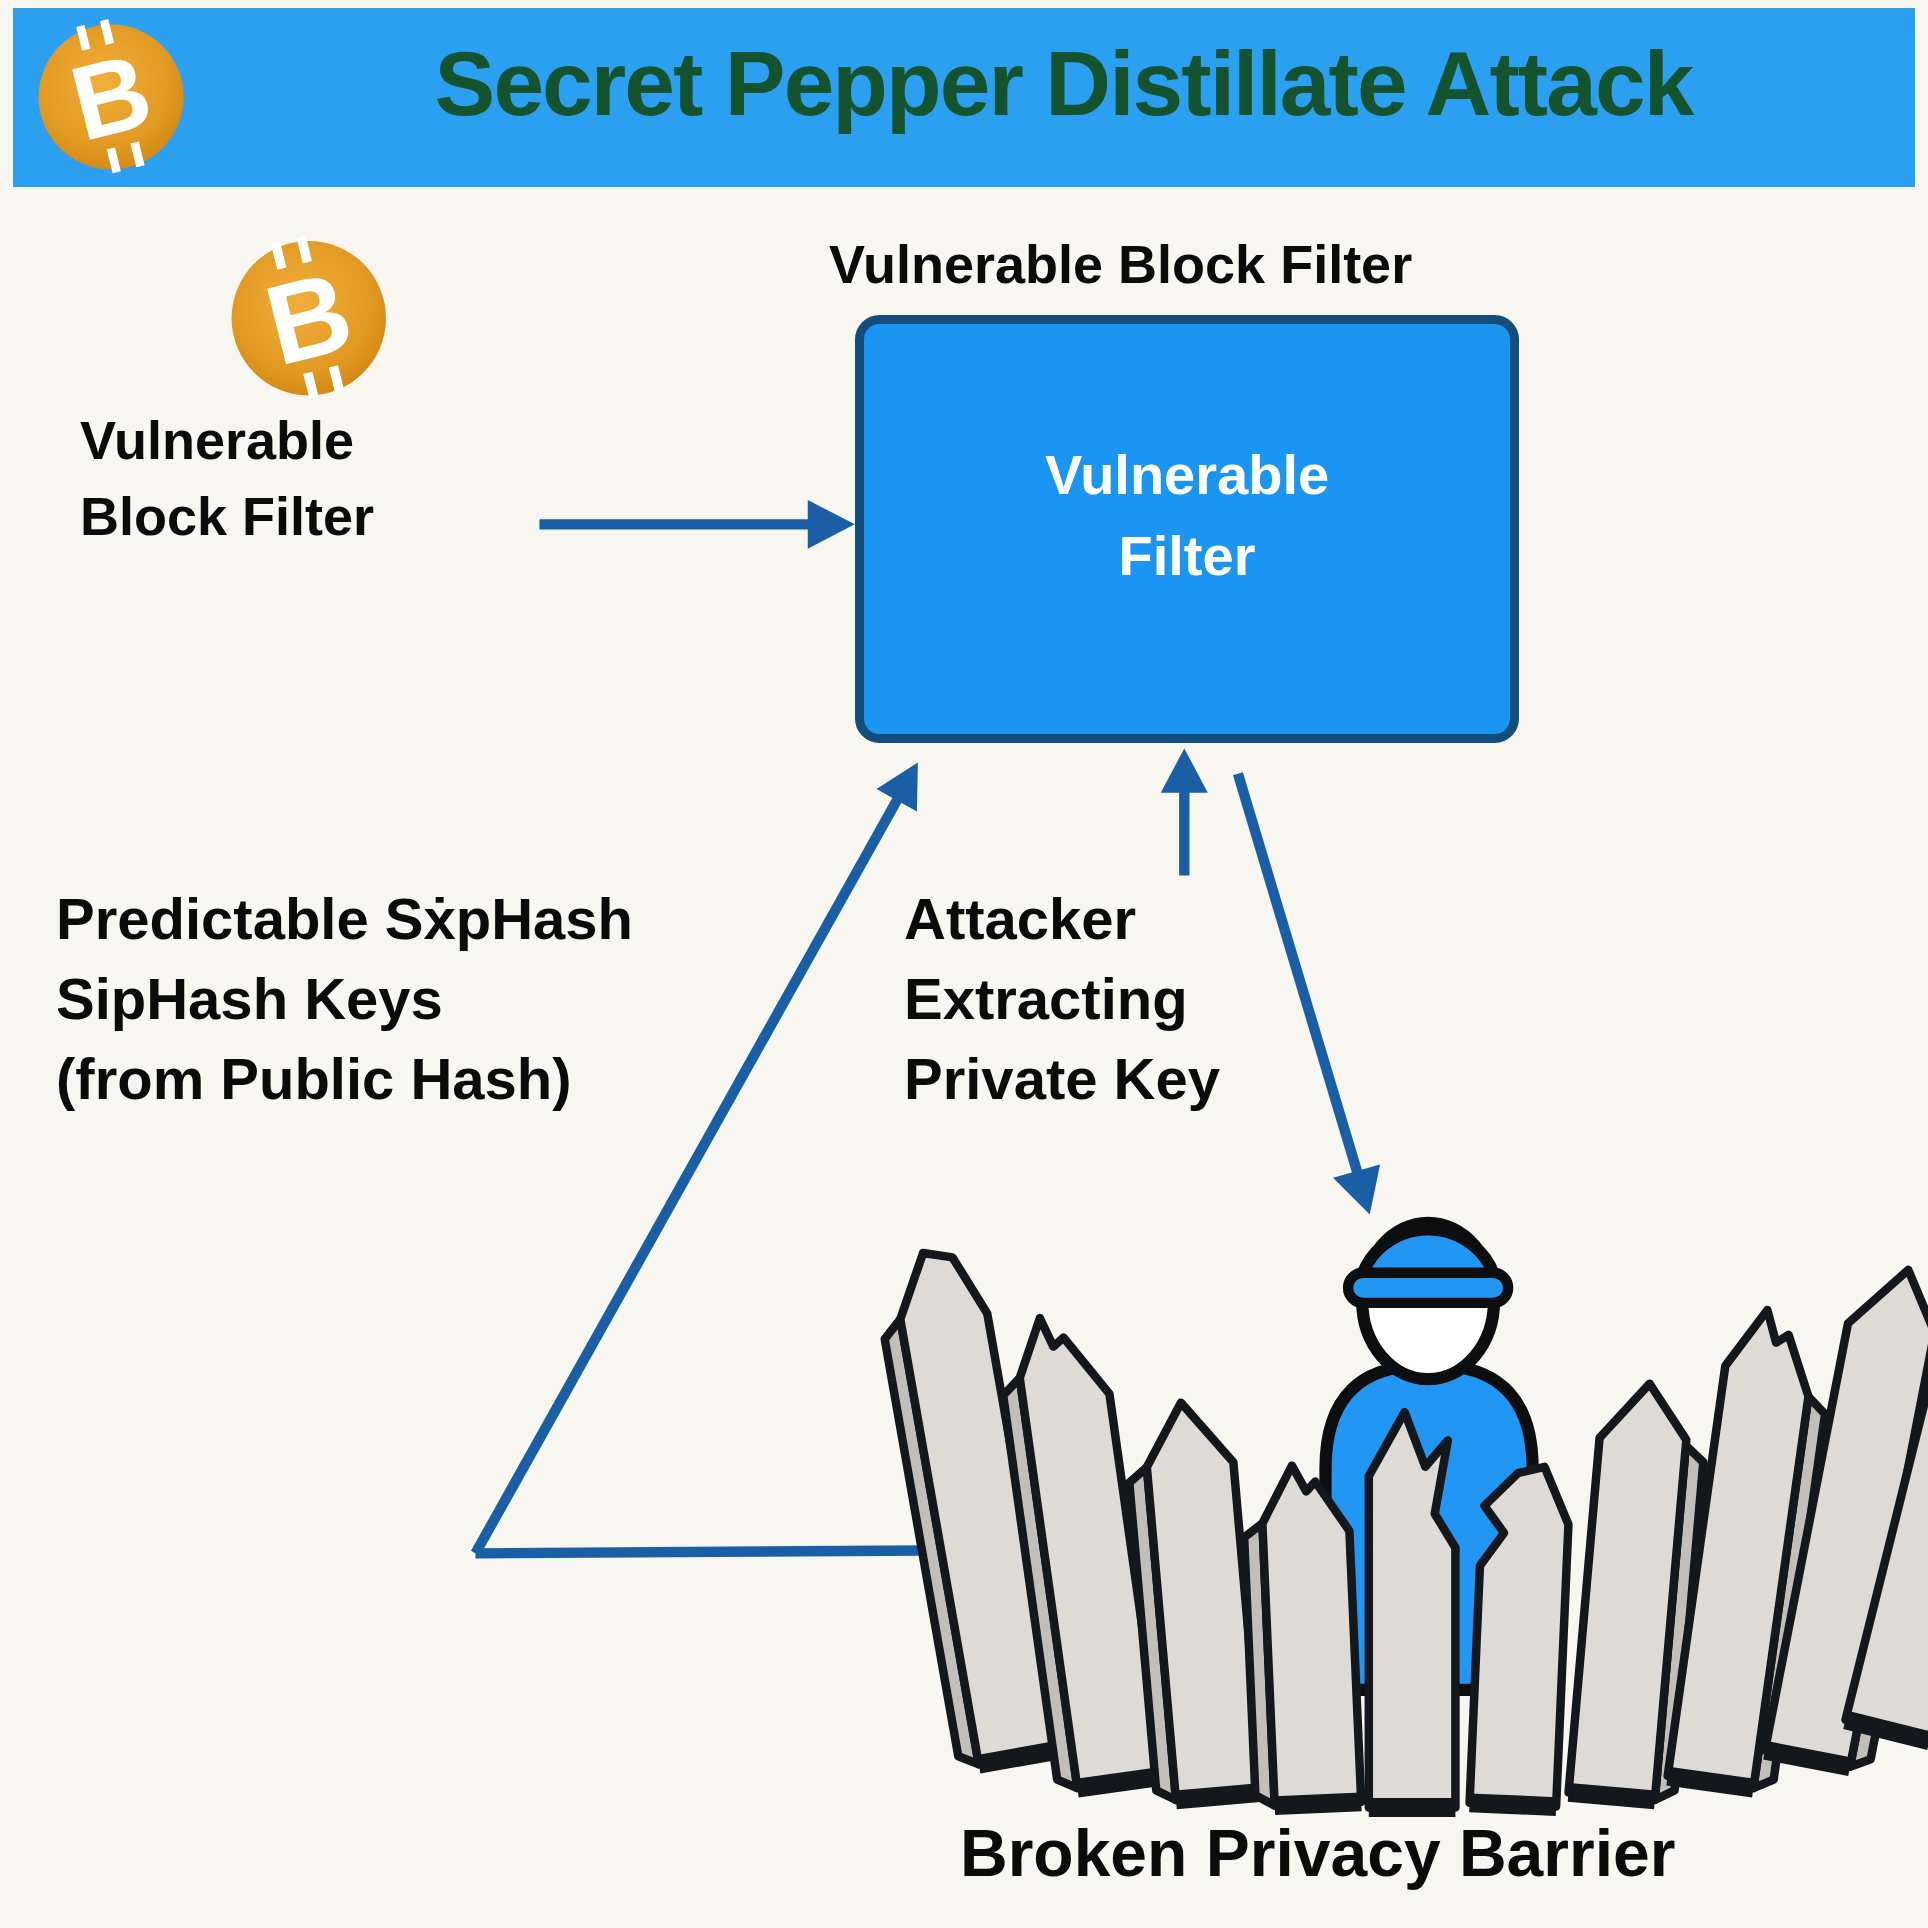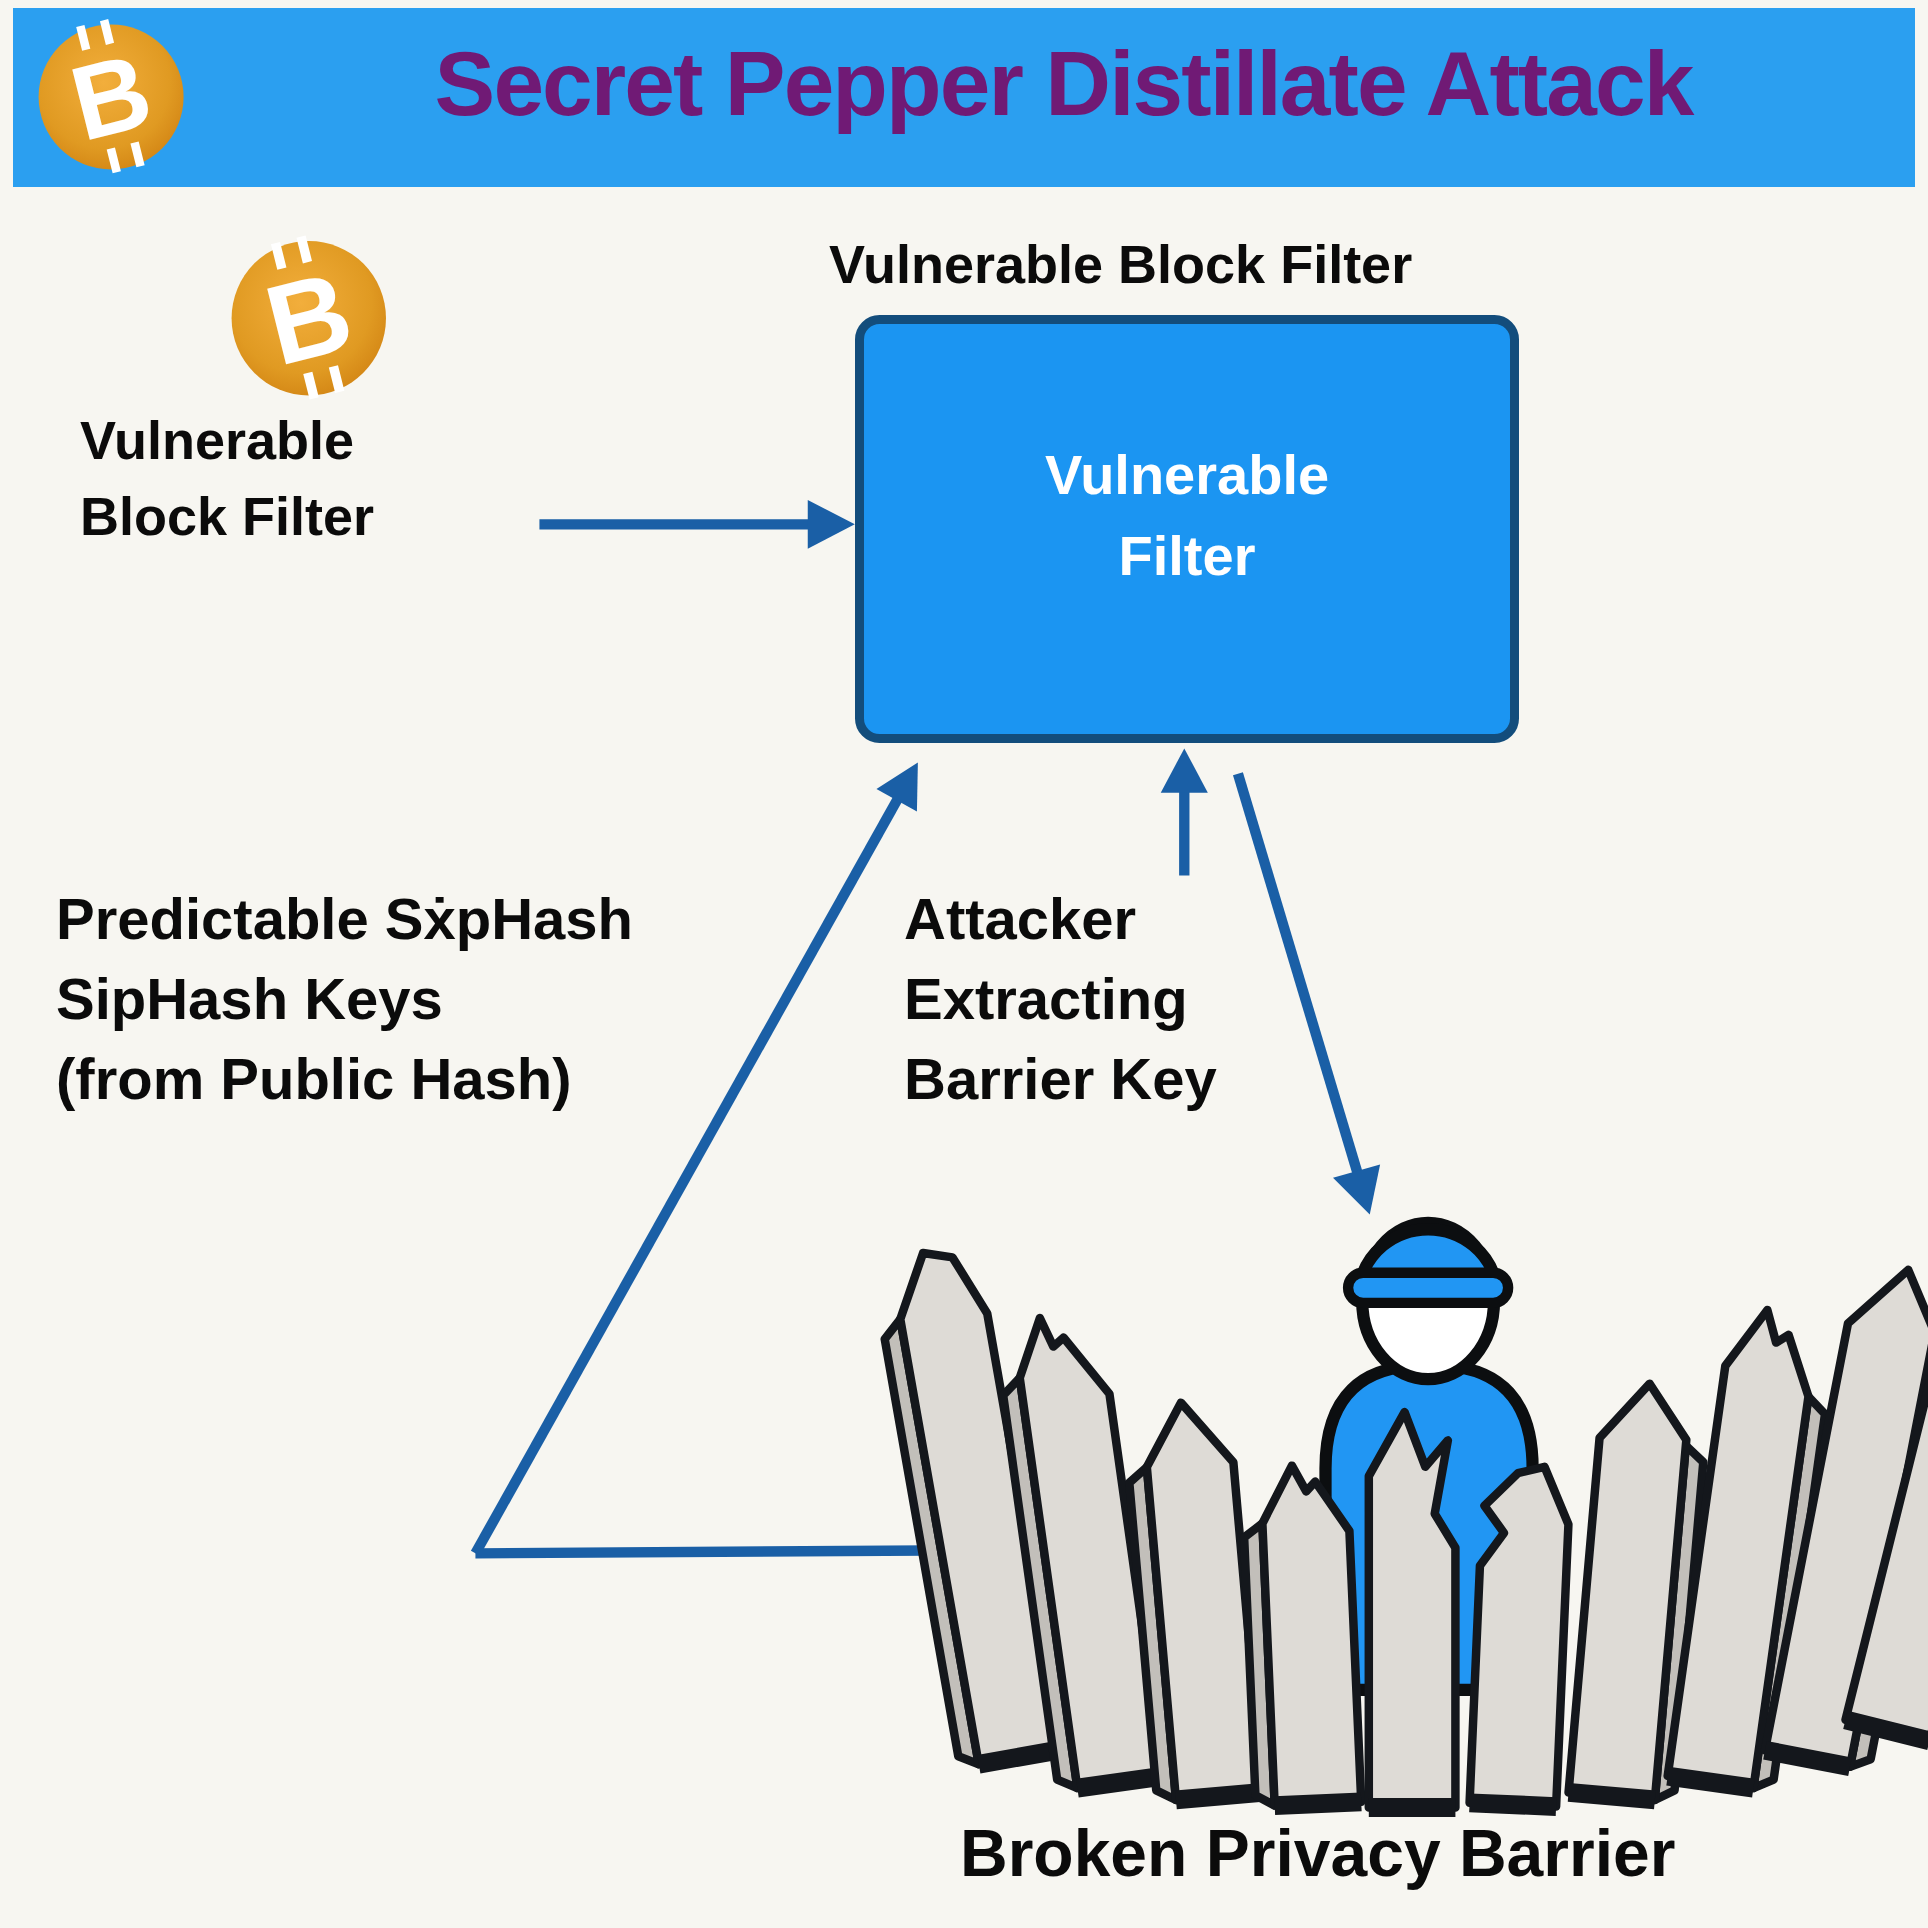--- a/index.html
+++ b/index.html
@@ -8,21 +8,21 @@
     background:#f7f6f1;
     font-family:"Liberation Sans","DejaVu Sans",sans-serif;
   }
   .abs{position:absolute;}
   #banner{
     left:13px;top:7.5px;width:1902px;height:179px;
     background:#2b9ff0;z-index:1;
   }
   #title{
     left:235px;top:32px;width:1657px;z-index:3;
-    font-size:91px;font-weight:bold;letter-spacing:-1.9px;color:#701a75;
+    font-size:91px;font-weight:bold;letter-spacing:-1.9px;color:#14532d;
     text-align:center;white-space:nowrap;
   }
   .lbl{
     z-index:3;color:#0b0b0b;font-weight:bold;text-align:left;
     white-space:pre-line;
   }
   #left-label{left:80px;top:403px;width:443px;font-size:54px;line-height:1.4;}
   #box-caption{left:829px;top:233px;width:716px;font-size:54px;}
   #siphash-note{left:56px;top:879px;width:669px;font-size:58px;line-height:1.38;}
   #attacker-note{left:904px;top:879px;width:471px;font-size:58px;line-height:1.38;}
@@ -50,21 +50,21 @@
 </div>
 
 <div id="box-caption" class="abs lbl">Vulnerable Block Filter</div>
 <div id="left-label" class="abs lbl">Vulnerable
 Block Filter</div>
 <div id="siphash-note" class="abs lbl">Predictable SẋpHash
 SipHash Keys
 (from Public Hash)</div>
 <div id="attacker-note" class="abs lbl">Attacker
 Extracting
-Barrier Key</div>
+Private Key</div>
 <div id="barrier-caption" class="abs lbl">Broken Privacy Barrier</div>
 
 <svg id="art" class="abs" width="1928" height="1928" viewBox="0 0 2048 2048">
   <defs>
     <radialGradient id="coinGrad" cx="45%" cy="40%" r="65%">
       <stop offset="0%" stop-color="#f2ae3c"></stop>
       <stop offset="70%" stop-color="#e09a22"></stop>
       <stop offset="100%" stop-color="#d28414"></stop>
     </radialGradient>
   </defs>

